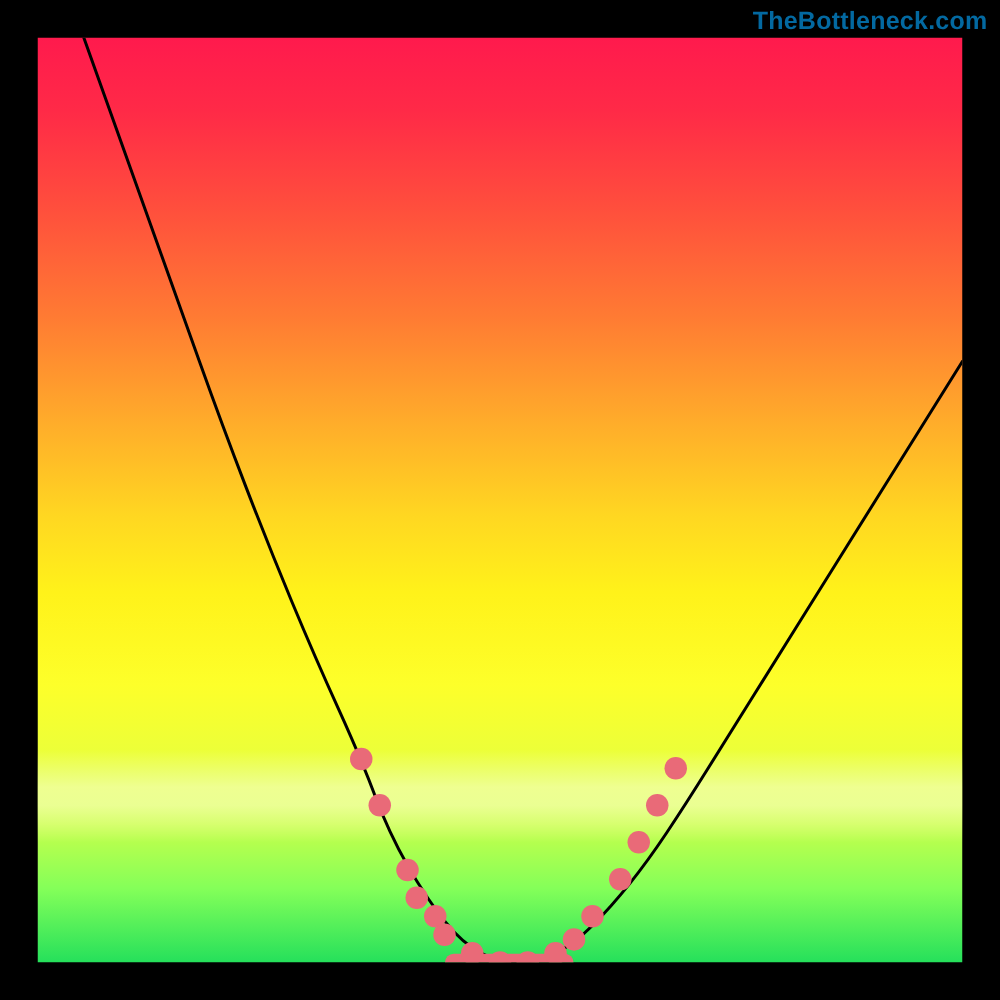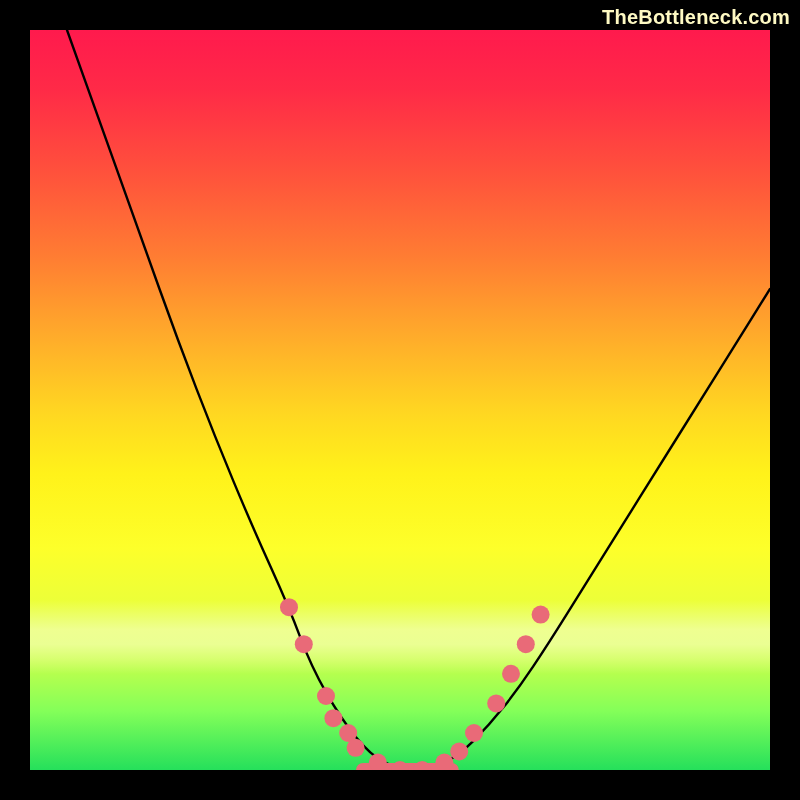--- a/index.html
+++ b/index.html
@@ -56,21 +56,21 @@
       rgba(255,255,200,0) 0%,
       rgba(255,255,210,0.55) 40%,
       rgba(255,255,210,0.55) 60%,
       rgba(255,255,200,0) 100%
     );
   }
   .watermark {
     position: absolute;
     top: 6px;
     right: 10px;
-    color: #fef9c3;
+    color: #0369a1;
     font-size: 20px;
     font-weight: 600;
     letter-spacing: 0.2px;
     user-select: none;
   }
   svg.curve-layer {
     position: absolute;
     inset: 0;
   }
 </style>

